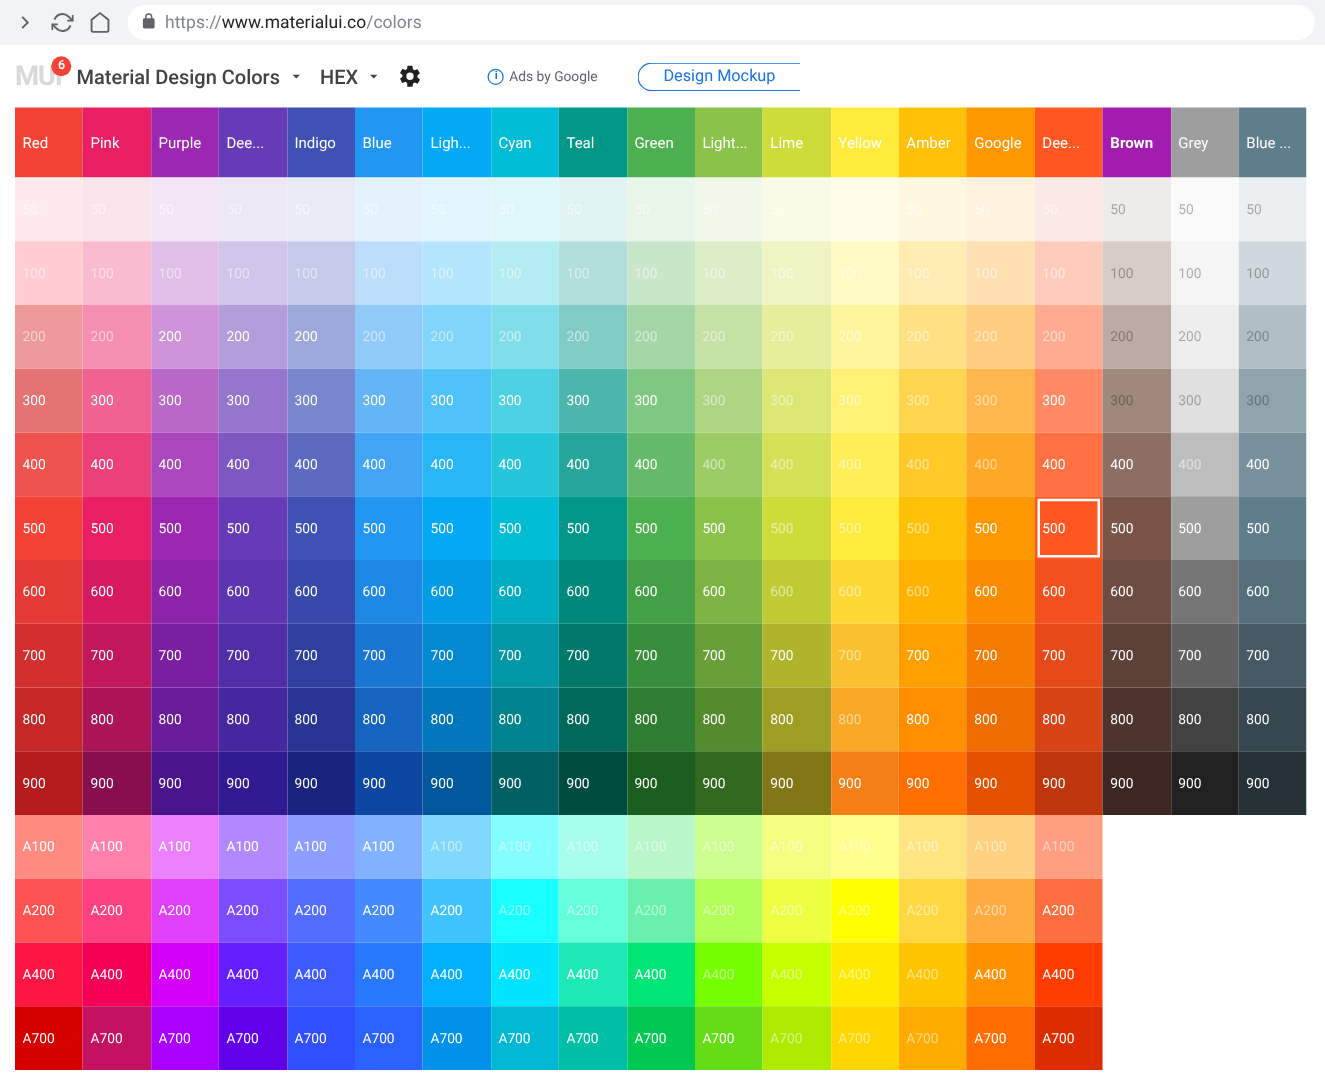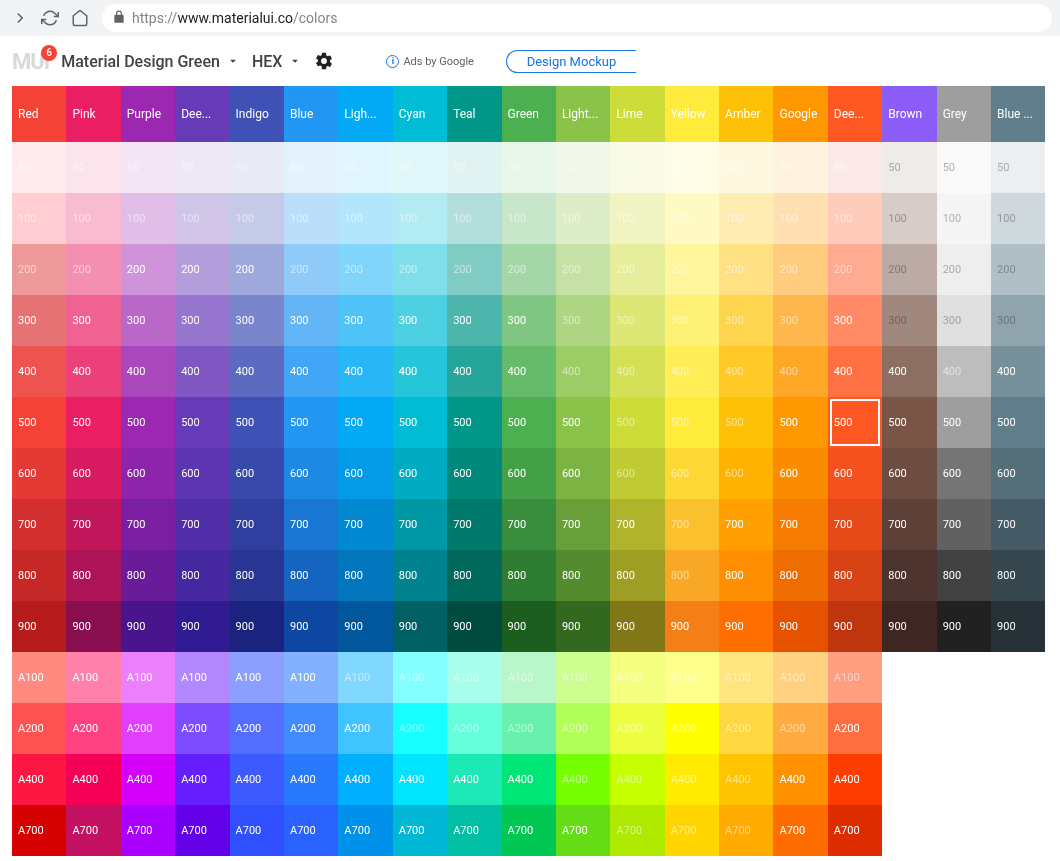--- a/index.html
+++ b/index.html
@@ -62,21 +62,21 @@
     </span>
   </div>
 </div>
 
 <div class="header">
   <div class="logo-wrap">
     <span class="logo-letters">MUI</span>
     <span class="badge">6</span>
   </div>
   <div class="title-drop">
-    <span>Material Design Green</span>
+    <span>Material Design Colors</span>
     <svg class="chev" viewBox="0 0 24 24" fill="currentColor">
         <path d="M7 10l5 5 5-5z"></path>
       </svg>
   </div>
   <div class="title-drop">
     <span>HEX</span>
     <svg class="chev" viewBox="0 0 24 24" fill="currentColor">
         <path d="M7 10l5 5 5-5z"></path>
       </svg>
   </div>
@@ -103,21 +103,21 @@
       <div class="cell header-cell" style="background: rgb(3, 169, 244);">Ligh...</div>
       <div class="cell header-cell" style="background: rgb(0, 188, 212);">Cyan</div>
       <div class="cell header-cell" style="background: rgb(0, 150, 136);">Teal</div>
       <div class="cell header-cell" style="background: rgb(76, 175, 80);">Green</div>
       <div class="cell header-cell" style="background: rgb(139, 195, 74);">Light...</div>
       <div class="cell header-cell" style="background: rgb(205, 220, 57);">Lime</div>
       <div class="cell header-cell" style="background: rgb(255, 235, 59);">Yellow</div>
       <div class="cell header-cell" style="background: rgb(255, 193, 7); text-align: center;">Amber</div>
       <div class="cell header-cell" style="background: rgb(255, 152, 0);">Google</div>
       <div class="cell header-cell" style="background: rgb(255, 87, 34);">Dee...</div>
-      <div class="cell header-cell" style="background: #8b5cf6;">Brown</div>
+      <div class="cell header-cell" style="background: #a21caf; font-weight: bold;">Brown</div>
       <div class="cell header-cell" style="background: rgb(158, 158, 158);">Grey</div>
       <div class="cell header-cell" style="background: rgb(96, 125, 139);">Blue ...</div>
     </div>
     <div class="row">
       <div class="cell faint-text" style="background: rgb(255, 235, 238);">50</div>
       <div class="cell faint-text" style="background: rgb(252, 228, 236);">50</div>
       <div class="cell faint-text" style="background: rgb(243, 229, 245);">50</div>
       <div class="cell faint-text" style="background: rgb(237, 231, 246);">50</div>
       <div class="cell faint-text" style="background: rgb(232, 234, 246);">50</div>
       <div class="cell faint-text" style="background: rgb(227, 242, 253);">50</div>

